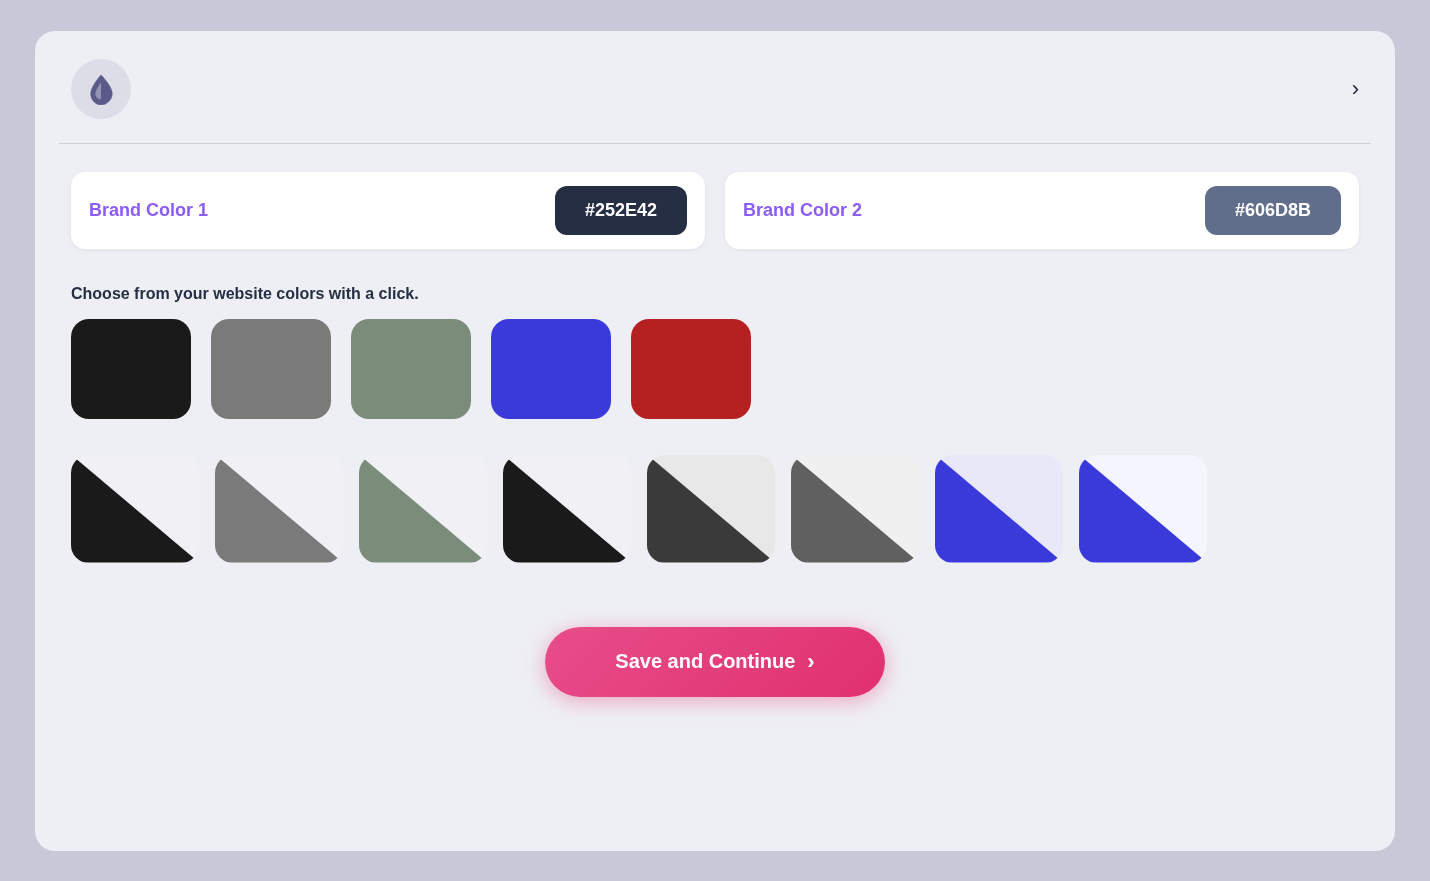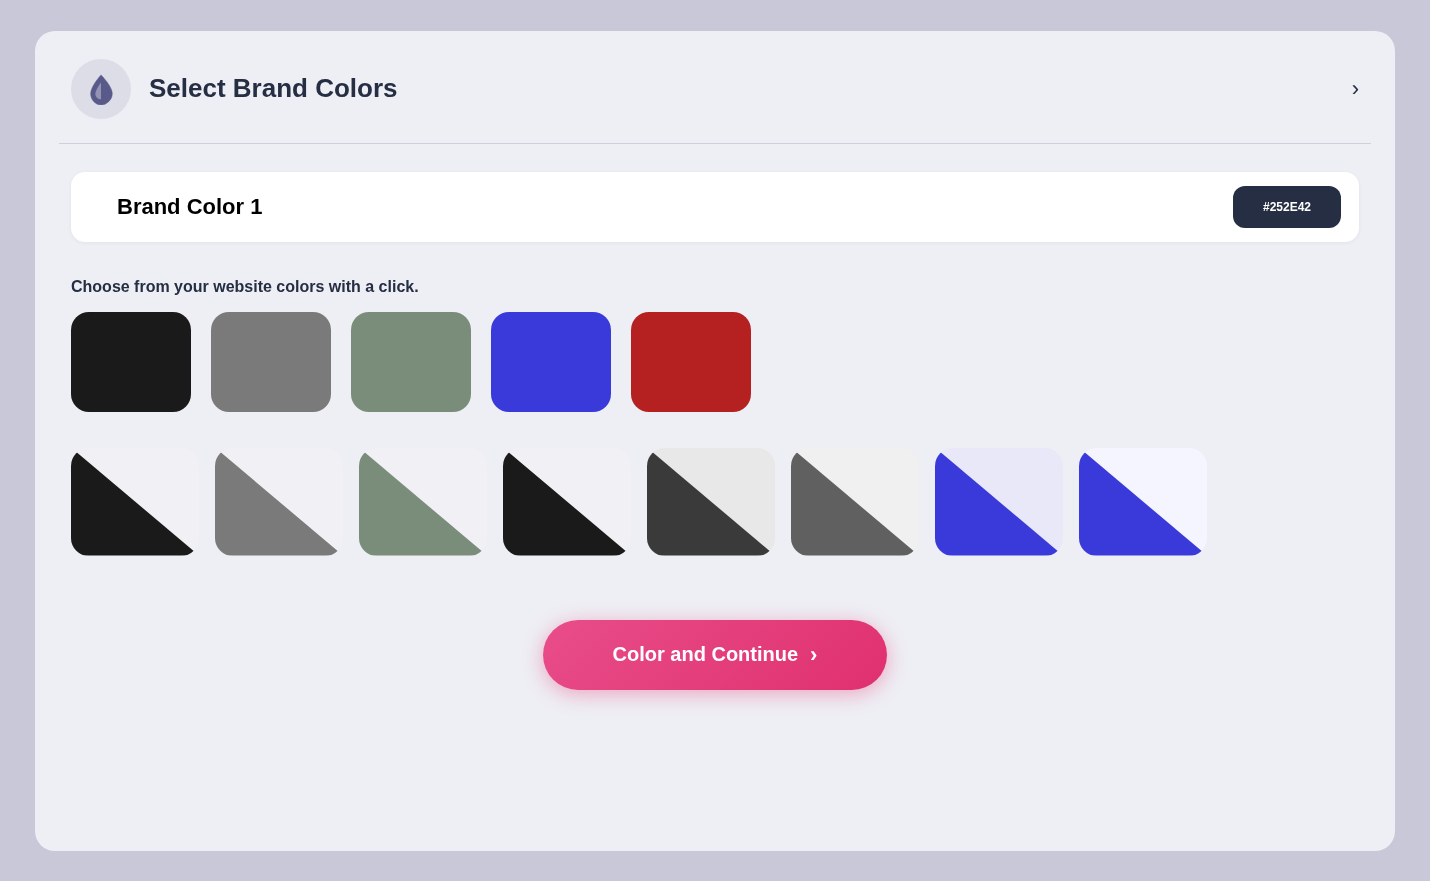--- a/index.html
+++ b/index.html
@@ -77,31 +77,30 @@
       align-items: center;
       background: #fff;
       border-radius: 14px;
       flex: 1;
       padding: 14px 18px;
       gap: 20px;
       box-shadow: 0 1px 4px rgba(0,0,0,0.05);
     }
 
     .brand-label {
-      font-size: 22px;
+      font-size: 18px;
       font-weight: 600;
-      color: #000000;
+      color: #8b5cf6;
       flex: 1;
-      margin-left: 28px;
     }
 
     .color-badge {
       border-radius: 12px;
       padding: 14px 30px;
-      font-size: 12px;
+      font-size: 18px;
       font-weight: 700;
       color: #fff;
       cursor: pointer;
       border: none;
       outline: none;
     }
 
     .color-badge-1 {
       background: #252e42;
     }
@@ -209,31 +208,34 @@
 <div class="card">
 
   <div class="header">
     <div class="header-left">
       <div class="drop-icon-wrap">
         <svg width="28" height="32" viewBox="0 0 28 34" fill="none" xmlns="http://www.w3.org/2000/svg">
           <path d="M14 2 C14 2 3 14 3 22 C3 28.627 8.373 34 14 34 C19.627 34 26 28.627 26 22 C26 14 14 2 14 2Z" fill="#5a5a8a" stroke="#5a5a8a" stroke-width="0.5"></path>
           <path d="M14 10 C14 10 8 18 8 22 C8 25.314 10.686 28 14 28" fill="#fff" fill-opacity="0.35"></path>
         </svg>
       </div>
-      <span class="header-title">Select Brand Colors</span>
     </div>
     <span class="chevron-icon">›</span>
   </div>
 
   <div class="divider"></div>
 
   <div class="brand-row">
     <div class="brand-card">
       <span class="brand-label">Brand Color 1</span>
       <button class="color-badge color-badge-1">#252E42</button>
+    </div>
+    <div class="brand-card">
+      <span class="brand-label">Brand Color 2</span>
+      <button class="color-badge color-badge-2">#606D8B</button>
     </div>
   </div>
 
   <div class="section-area">
     <p class="section-label">Choose from your website colors with a click.</p>
     <div class="website-colors">
       <div class="color-swatch" style="background:#1a1a1a;"></div>
       <div class="color-swatch" style="background:#7a7a7a;"></div>
       <div class="color-swatch" style="background:#7a8c7a;"></div>
       <div class="color-swatch" style="background:#3a3adb;"></div>
@@ -295,18 +297,18 @@
         <div class="palette-inner">
           <div class="palette-bottom-right" style="background:#f5f5ff;"></div>
           <div class="palette-top-left" style="background:#3a3adb;"></div>
         </div>
       </div>
     </div>
   </div>
 
   <div class="save-btn-wrap">
     <button class="save-btn">
-      <span>Color and Continue</span>
+      <span>Save and Continue</span>
       <span class="arrow">›</span>
     </button>
   </div>
 
 </div>
 
 </body></html>

